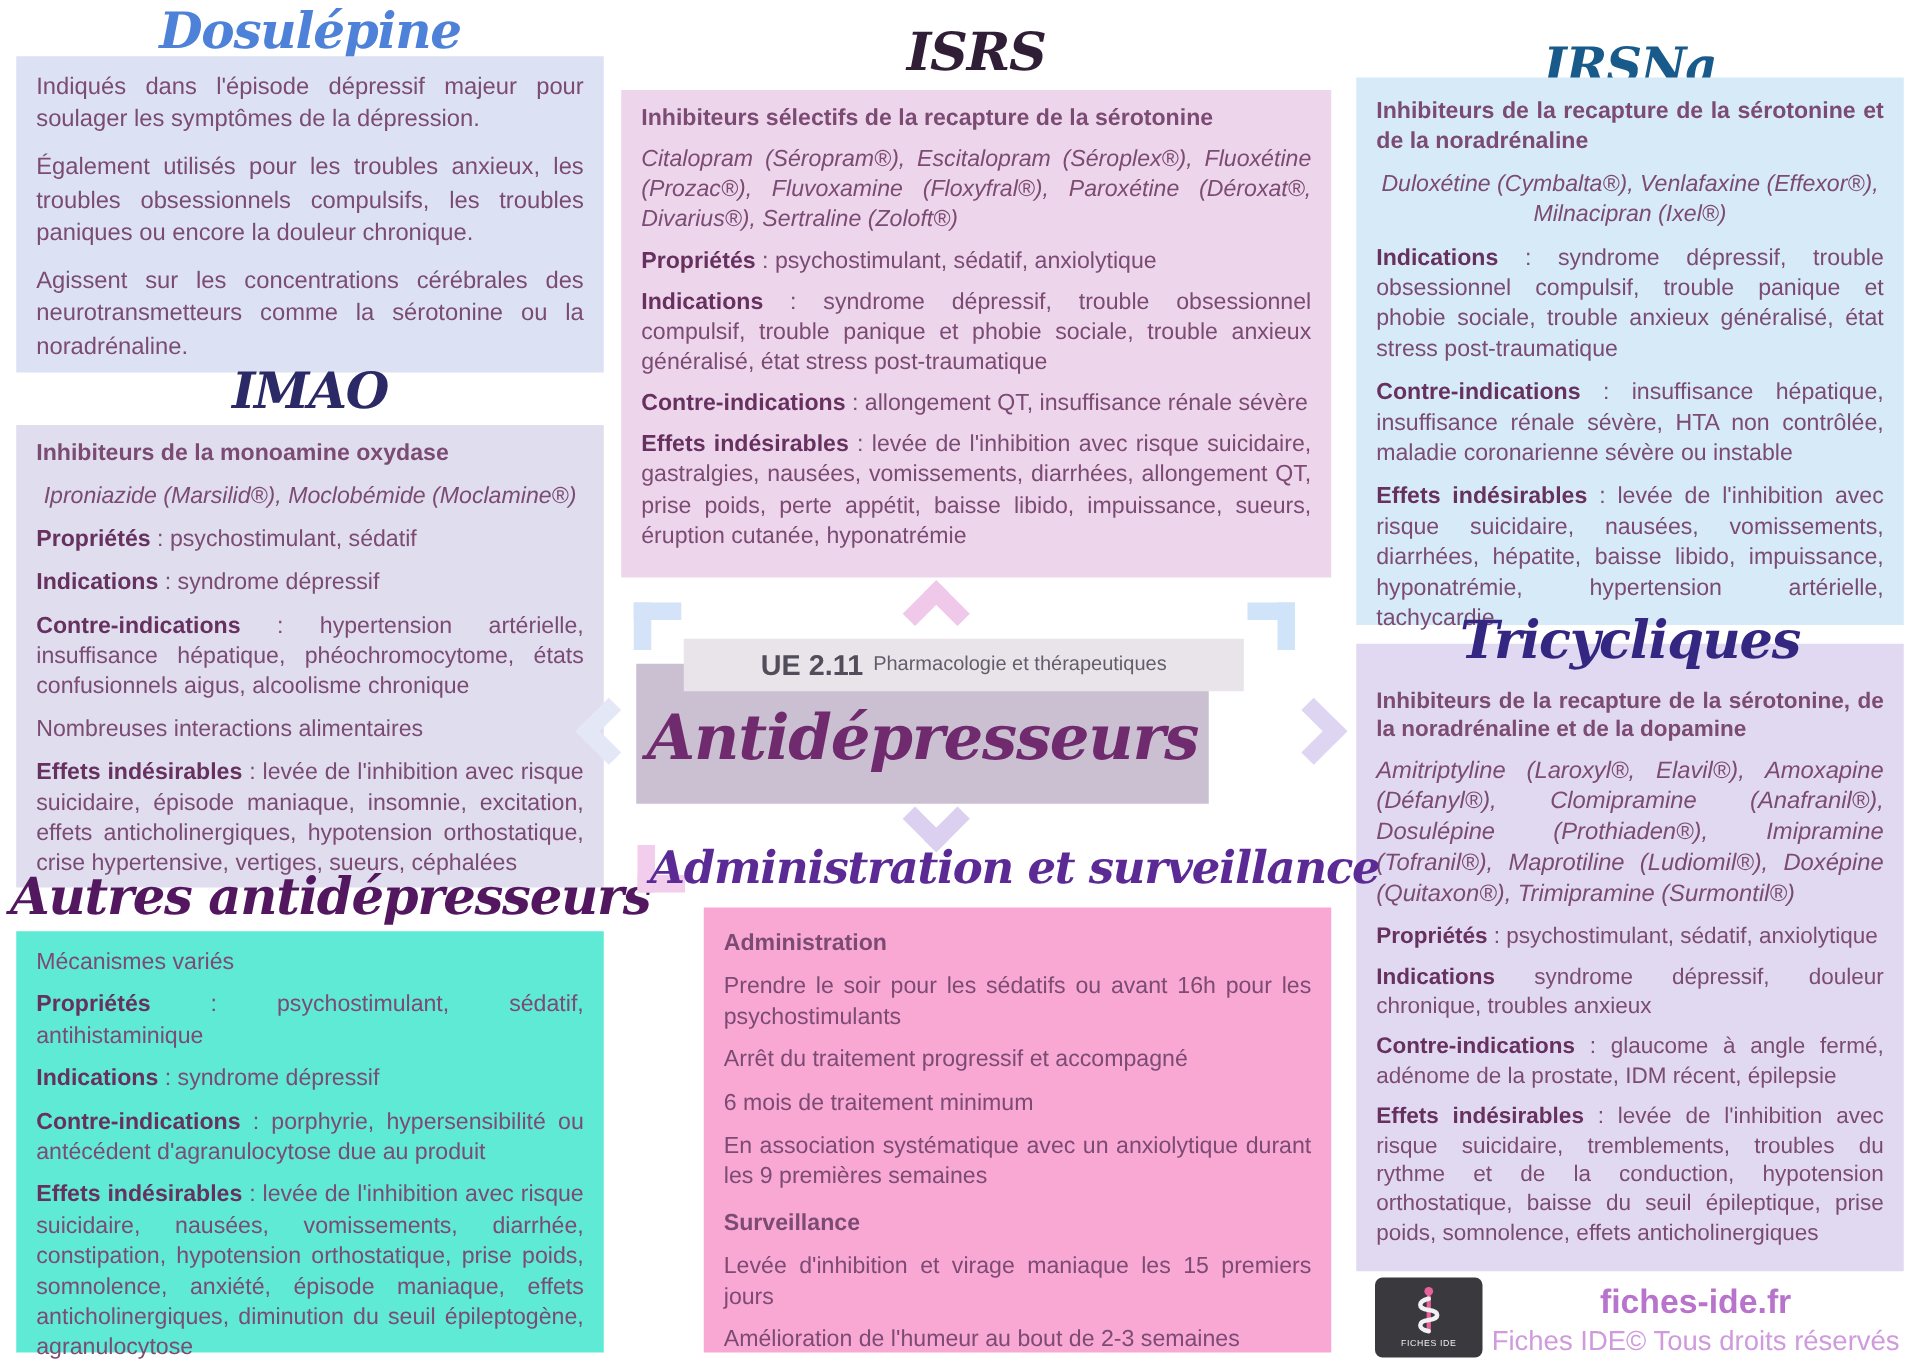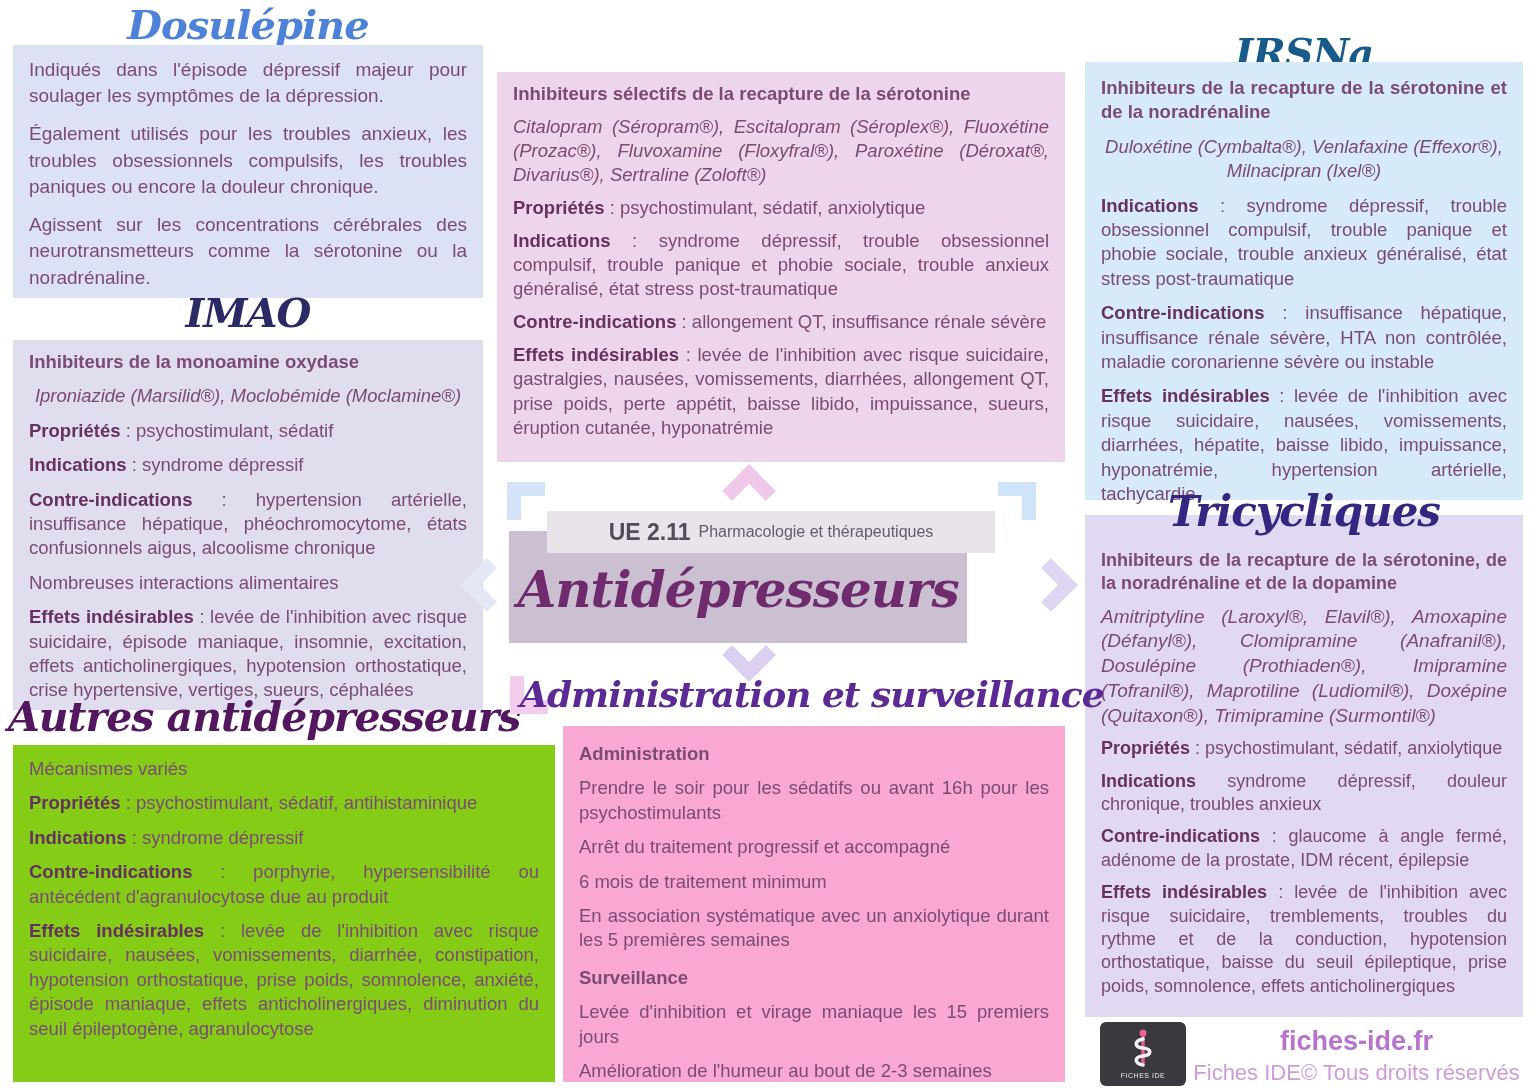--- a/index.html
+++ b/index.html
@@ -29,21 +29,21 @@
   .drugs.center{text-align:center;}
   .drugs.justify{text-align:justify;}
 
   
   #g-title{left:13px;top:4px;width:470px;font-size:40px;color:#4e82d8;}
   #g-box{left:13px;top:45px;width:470px;height:253px;background:#dce2f3;}
   #g-box p{font-size:19px;line-height:1.38;margin-bottom:12px;}
   #imao-title{left:13px;top:292px;width:470px;font-size:40px;color:#2b2a66;}
   #imao-box{left:13px;top:340px;width:470px;height:370px;background:#dfddee;padding-top:10px;}
   #autres-title{left:8px;top:696px;width:480px;font-size:41px;color:#53175f;}
-  #autres-box{left:13px;top:745px;width:542px;height:337px;background:#84cc16;}
+  #autres-box{left:13px;top:745px;width:470px;height:337px;background:#5eead4;}
 
   
   #isrs-title{left:497px;top:20px;width:568px;font-size:42px;color:#301d36;}
   #isrs-box{left:497px;top:72px;width:568px;height:390px;background:#edd5eb;padding-top:10px;}
   #isrs-box p{line-height:1.3;margin-bottom:9px;}
 
   #center-main{position:absolute;left:509px;top:531px;width:458px;height:112px;background:#cac0d1;}
   #center-strip{position:absolute;left:547px;top:511px;width:448px;height:42px;background:#e8e4ea;
     display:flex;align-items:center;justify-content:center;gap:8px;z-index:2;}
   #course-code{font-weight:700;font-size:23px;color:#524d5a;}
@@ -107,20 +107,21 @@
 
   <div class="script" id="autres-title">Autres antidépresseurs</div>
   <div class="card" id="autres-box">
     <p><span class="lbl"></span><span>Mécanismes variés</span></p>
     <p><span class="lbl">Propriétés</span><span> : psychostimulant, sédatif, antihistaminique</span></p>
     <p><span class="lbl">Indications</span><span> : syndrome dépressif</span></p>
     <p><span class="lbl">Contre-indications</span><span> : porphyrie, hypersensibilité ou antécédent d'agranulocytose due au produit</span></p>
     <p><span class="lbl">Effets indésirables</span><span> : levée de l'inhibition avec risque suicidaire, nausées, vomissements, diarrhée, constipation, hypotension orthostatique, prise poids, somnolence, anxiété, épisode maniaque, effets anticholinergiques, diminution du seuil épileptogène, agranulocytose</span></p>
   </div>
 
+  <div class="script" id="isrs-title">ISRS</div>
   <div class="card" id="isrs-box">
     <p class="subtitle">Inhibiteurs sélectifs de la recapture de la sérotonine</p>
     <p class="drugs justify">Citalopram (Séropram®), Escitalopram (Séroplex®), Fluoxétine (Prozac®), Fluvoxamine (Floxyfral®), Paroxétine (Déroxat®, Divarius®), Sertraline (Zoloft®)</p>
     <p><span class="lbl">Propriétés</span><span> : psychostimulant, sédatif, anxiolytique</span></p>
     <p><span class="lbl">Indications</span><span> : syndrome dépressif, trouble obsessionnel compulsif, trouble panique et phobie sociale, trouble anxieux généralisé, état stress post-traumatique</span></p>
     <p><span class="lbl">Contre-indications</span><span> : allongement QT, insuffisance rénale sévère</span></p>
     <p><span class="lbl">Effets indésirables</span><span> : levée de l'inhibition avec risque suicidaire, gastralgies, nausées, vomissements, diarrhées, allongement QT, prise poids, perte appétit, baisse libido, impuissance, sueurs, éruption cutanée, hyponatrémie</span></p>
   </div>
 
   <div class="chev" id="chev-up"></div>
@@ -138,21 +139,21 @@
   </div>
   <div class="script" id="center-title">Antidépresseurs</div>
 
   <div class="script" id="admin-title">Administration et surveillance</div>
   <div class="card" id="admin-box">
     <div class="admin-section">
       <p class="admin-heading">Administration</p>
       <p class="admin-line">Prendre le soir pour les sédatifs ou avant 16h pour les psychostimulants</p>
       <p class="admin-line">Arrêt du traitement progressif et accompagné</p>
       <p class="admin-line">6 mois de traitement minimum</p>
-      <p class="admin-line">En association systématique avec un anxiolytique durant les 5 premières semaines</p>
+      <p class="admin-line">En association systématique avec un anxiolytique durant les 9 premières semaines</p>
     </div>
     <div class="admin-section">
       <p class="admin-heading">Surveillance</p>
       <p class="admin-line">Levée d'inhibition et virage maniaque les 15 premiers jours</p>
       <p class="admin-line">Amélioration de l'humeur au bout de 2-3 semaines</p>
 
     </div>
   </div>
 
   <div class="script" id="irsna-title">IRSNa</div>

